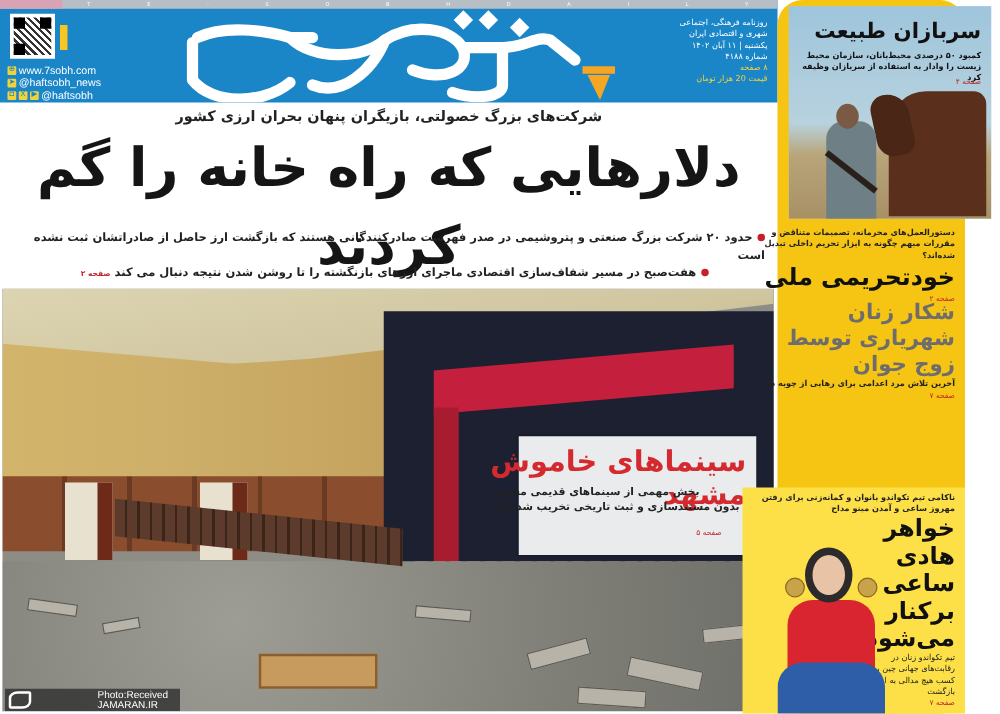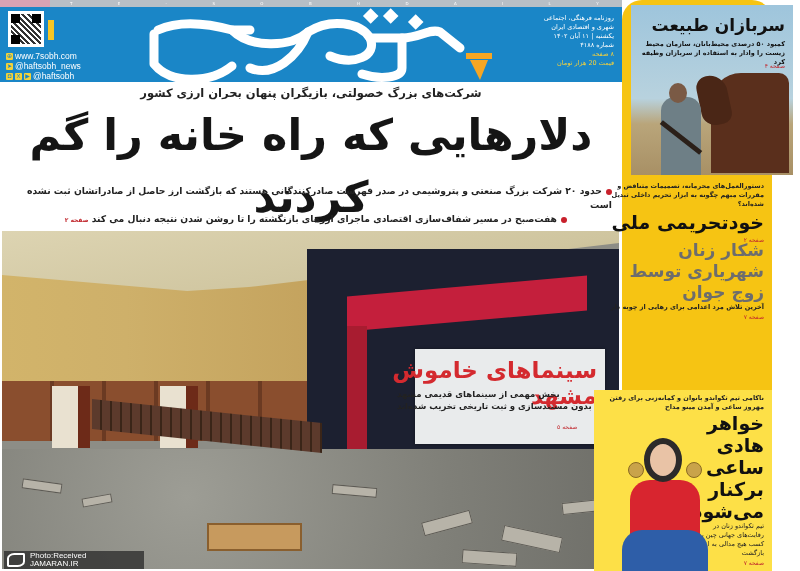--- a/index.html
+++ b/index.html
@@ -81,21 +81,21 @@
   .banner-page { position: absolute; left: 555px; top: 192px; font-size: 6px; color: #c1272d; direction: rtl; }
   .stage-rail { position: absolute; left: 330px; top: 218px; width: 287px; height: 38px;
     background: repeating-linear-gradient(90deg,#d67c6a 0 10px,#5a2a22 10px 14px); }
   .floor { position: absolute; left: 0; top: 218px; width: 617px; height: 120px;
     background: radial-gradient(circle at 30% 40%,#9d9d95,#7f7f78 60%,#6f6f69); }
   .seats { position: absolute; left: 90px; top: 180px; width: 230px; height: 30px; background: repeating-linear-gradient(90deg,#5c3a2c 0 8px,#3a2518 8px 10px); transform: skewY(6deg); }
   .debris { position: absolute; background: #b7b3a8; border: 1px solid #5d5b55; }
   .crate { position: absolute; left: 205px; top: 292px; width: 95px; height: 28px; background: #c79a5e; border: 2px solid #8a5f2e; }
   .watermark { position: absolute; left: 2px; top: 320px; width: 140px; height: 18px; background: rgba(40,40,40,.75); display: flex; align-items: center; gap: 5px; padding-left: 3px; }
   .watermark .logo-mark { width: 18px; height: 14px; border: 2px solid #fff; border-radius: 40% 10% 40% 10%; }
-  .watermark .txt { color: #fff; font-family: "Liberation Sans", sans-serif; font-size: 8px; line-height: 8px; }
+  .watermark .txt { color: #fff; font-family: "Liberation Sans", sans-serif; font-size: 8px; line-height: 8px; margin-left: 48px; }
 </style>
 </head>
 <body>
 
 <div class="masthead">
   <div class="daily-strip">
     <div class="pink"></div>
     <span>F</span>
     <span>T</span>
     <span>E</span>

